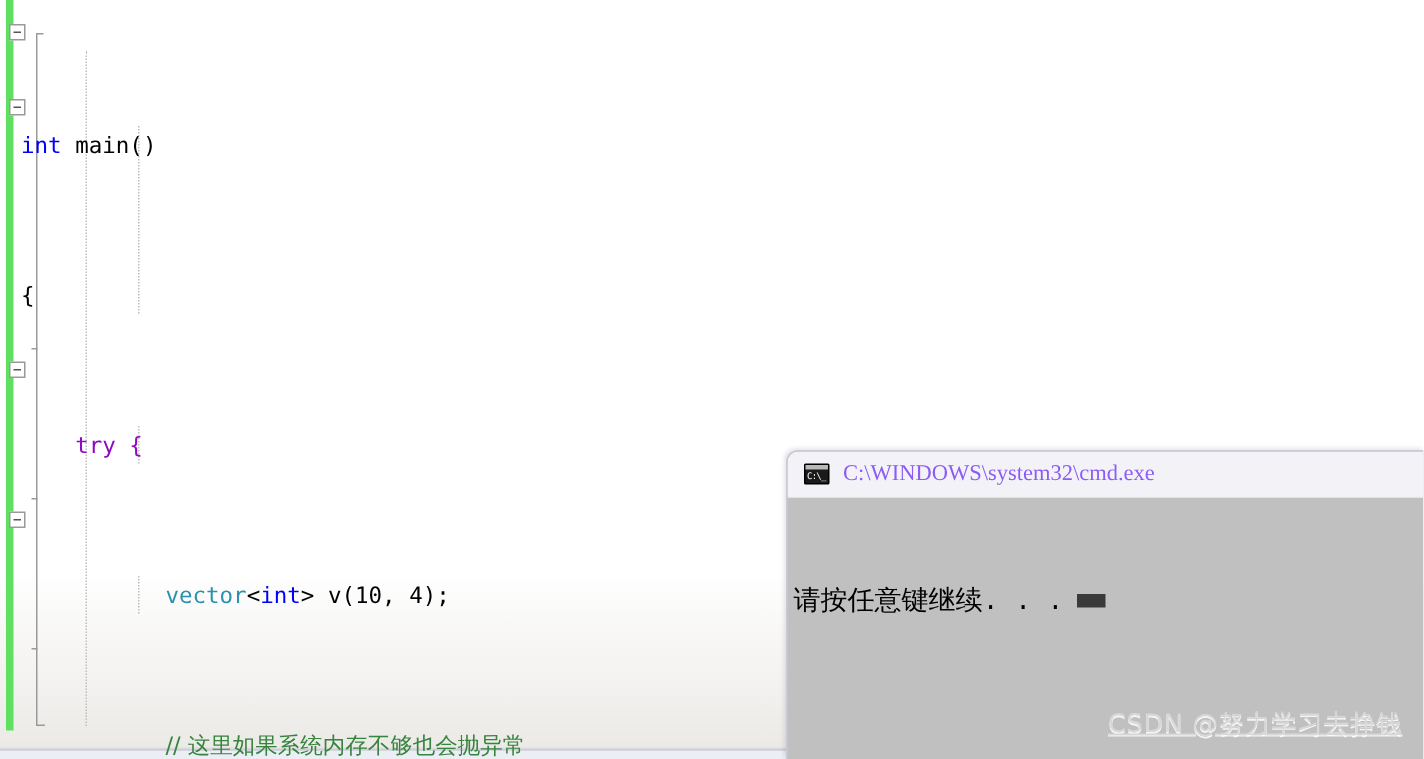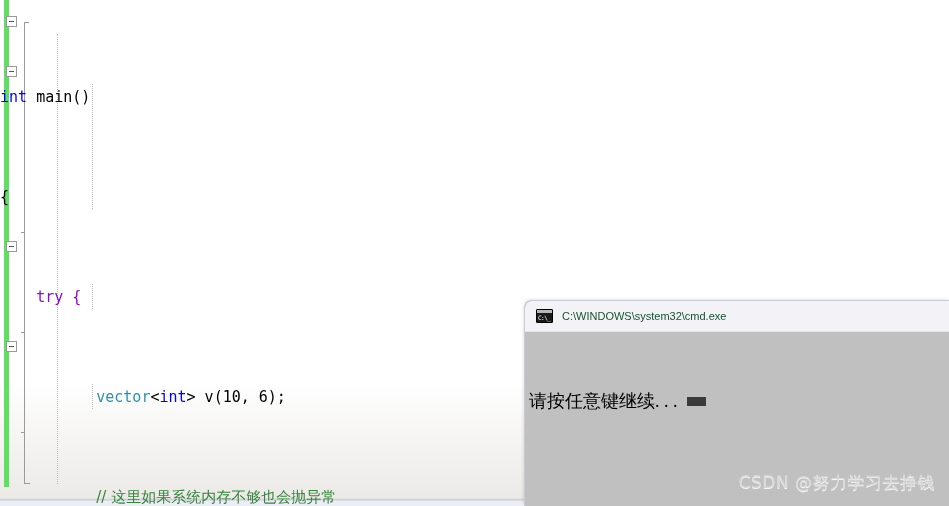--- a/index.html
+++ b/index.html
@@ -57,21 +57,21 @@
 
   
   #code{
     position:absolute;left:0;top:10px;
     font-family:"DejaVu Sans Mono",monospace;
     font-size:15px;
     line-height:25px;
     white-space:pre;
     letter-spacing:0px;
   }
-  .line{height:25px;}
+  .line{height:25px;padding-left:14px;}
 
   .k-blue   {color:#0000ff;}   
   .k-purple {color:#8f08c4;}   
   .t-teal   {color:#2b91af;margin-left:24px;}   
   .plain    {color:#000000;}
   .comment  {color:#37843f;}
 
   
   .cjk{font-family:"DejaVu Sans","Liberation Sans",sans-serif;font-size:15px;margin-left:24px;}
 
@@ -103,42 +103,42 @@
   #cmd-icon:before{
     content:"";position:absolute;left:0;top:0;right:0;height:3px;
     background:#b9b9b9;
   }
   #cmd-icon:after{
     content:"C:\\_";position:absolute;left:1px;top:3px;
     color:#ffffff;font-family:"DejaVu Sans Mono",monospace;
     font-size:6px;line-height:9px;letter-spacing:-0.5px;
   }
   #console-title{
-    font-family:Liberation Sans, sans-serif;
-    font-size:11px;color:#14532d;white-space:nowrap;
+    font-family:Liberation Serif, serif;
+    font-size:15px;color:#8b5cf6;white-space:nowrap;
   }
   #console-body{
     padding:6px 0 0 4px;
     font-family:"DejaVu Sans Mono",monospace;
     font-size:18px;line-height:25px;
     color:#000000;white-space:pre;
   }
-  #console-body .cn{font-family:Liberation Serif, serif;}
+  #console-body .cn{font-family:Liberation Mono, monospace;}
   #cursor-block{
     display:inline-block;width:19px;height:9px;background:#3a3a3a;
     vertical-align:baseline;margin-left:9px;position:relative;top:-1px;
   }
 
   
   #watermark{
     position:absolute;right:14px;bottom:12px;
     font-family:"DejaVu Sans","Liberation Sans",sans-serif;
     font-size:17px;color:#d8d8d8;
     text-shadow:0 1px 0 rgba(255,255,255,0.85);
-    white-space:nowrap;letter-spacing:0.5px;
+    white-space:nowrap;letter-spacing:0.5px;text-decoration:underline;
   }
 </style>
 </head>
 <body>
 
 <div id="editor">
 
   <div id="change-bar"></div>
   <div id="outline-line"></div>
 
@@ -157,21 +157,21 @@
   <div class="indent-guide" style="left:92px;top:384px;height:25px"></div>
 
   <div id="code">
 
     <div class="line"><span class="k-blue">int</span><span class="plain"> </span><span class="plain">main()</span></div>
 
     <div class="line"><span class="plain">{</span></div>
 
     <div class="line">    <span class="k-purple">try {</span></div>
 
-    <div class="line">        <span class="t-teal">vector</span><span class="plain">&lt;</span><span class="k-blue">int</span><span class="plain">&gt;</span><span class="plain"> v(10, 6);</span></div>
+    <div class="line">        <span class="t-teal">vector</span><span class="plain">&lt;</span><span class="k-blue">int</span><span class="plain">&gt;</span><span class="plain"> v(10, 4);</span></div>
 
     <div class="line">        <span class="comment cjk">// 这里如果系统内存不够也会抛异常</span></div>
 
     
 
     
 
     
 
     

